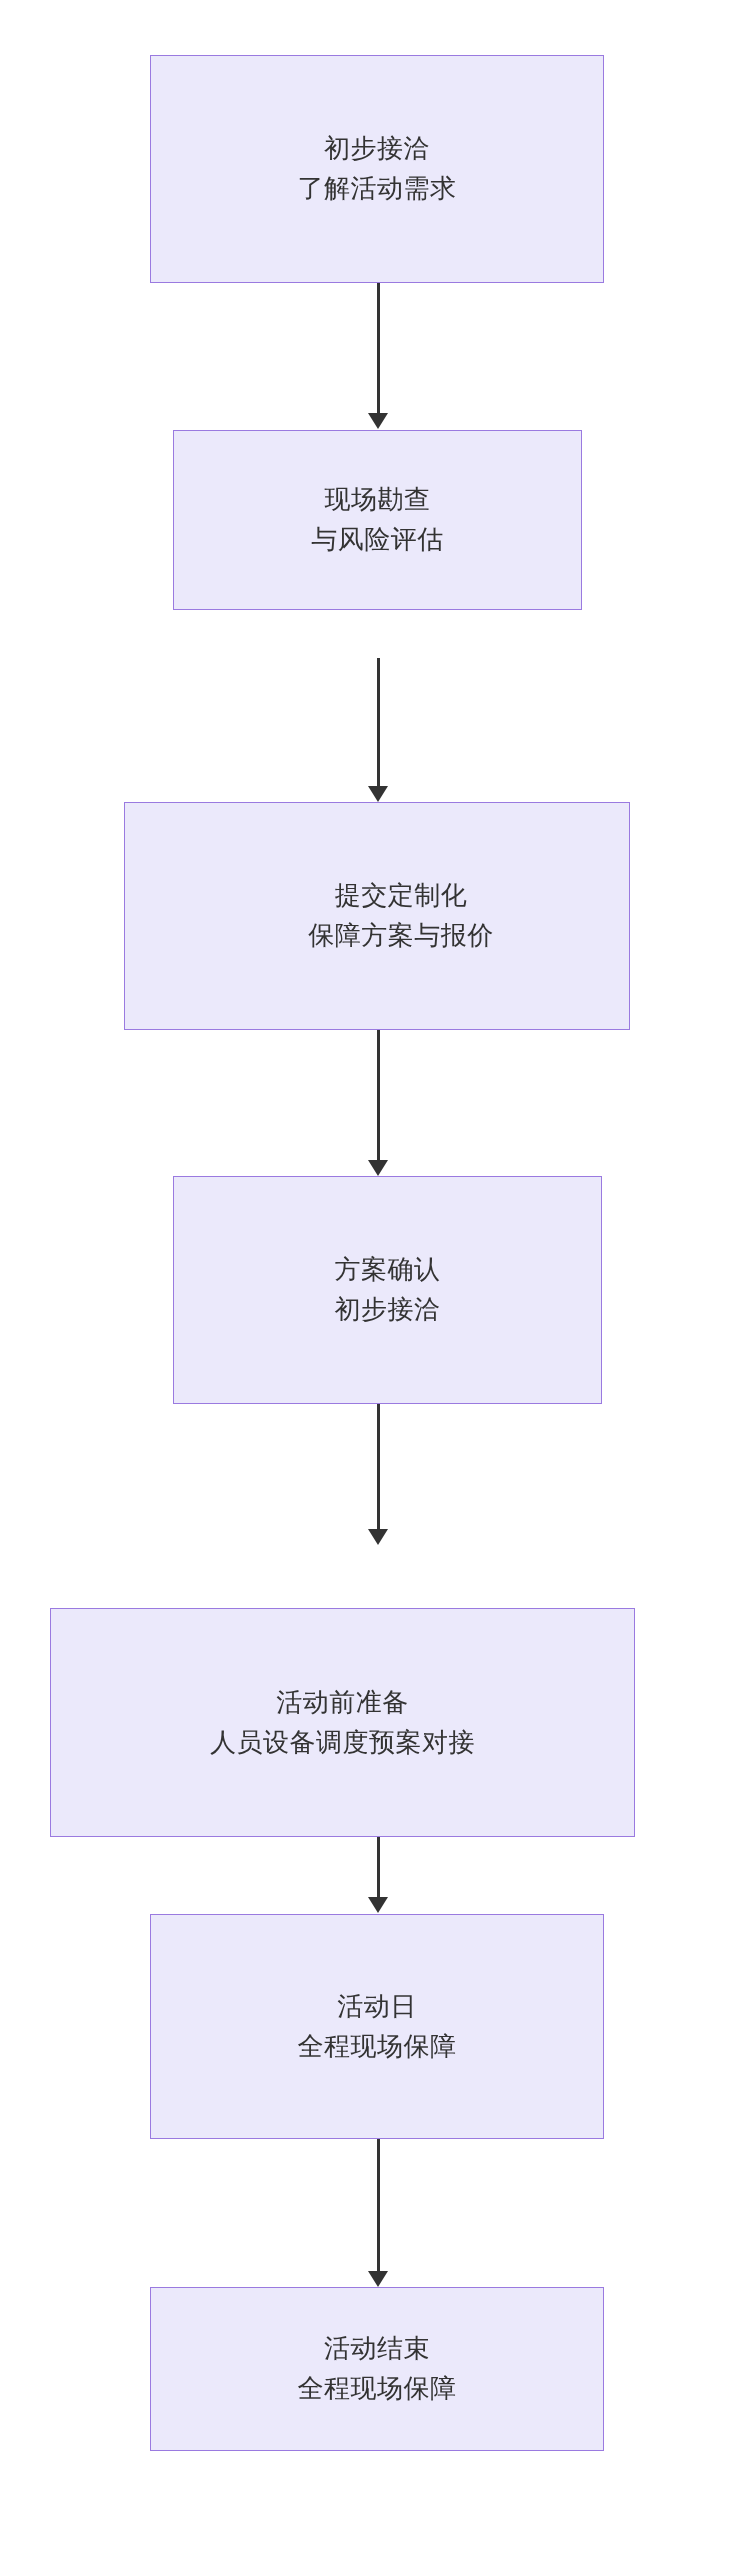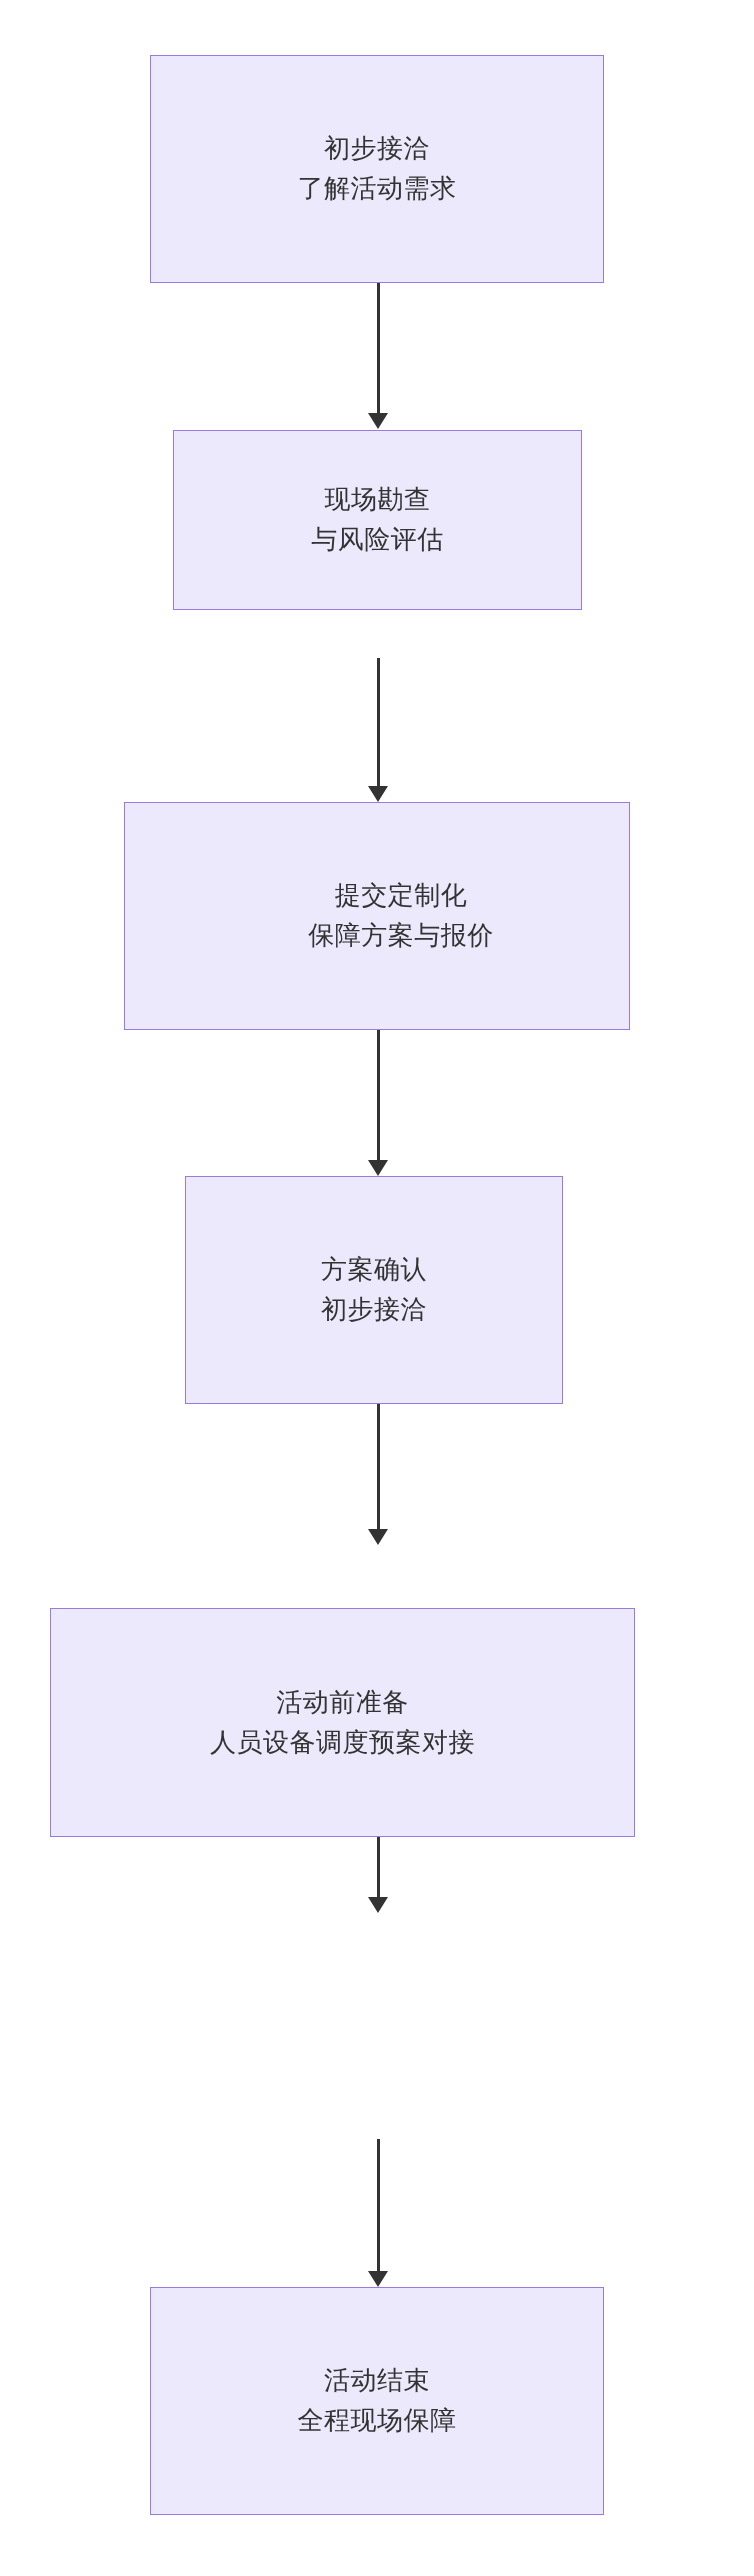--- a/index.html
+++ b/index.html
@@ -99,30 +99,34 @@
   <div class="node" style="left:173px;top:430px;width:409px;height:180px;">
     <span class="node-line">现场勘查</span>
     <span class="node-line">与风险评估</span>
   </div>
 
   <div class="node" style="left:124px;top:802px;width:506px;height:228px;padding-left:48px;">
     <span class="node-line">提交定制化</span>
     <span class="node-line">保障方案与报价</span>
   </div>
 
-  <div class="node" style="left:173px;top:1176px;width:378px;height:228px;margin-left:12px;">
+  <div class="node" style="left:173px;top:1176px;width:429px;height:228px;">
     <span class="node-line">方案确认</span>
     <span class="node-line">初步接洽</span>
   </div>
 
   <div class="node" style="left:50px;top:1608px;width:585px;height:229px;">
     <span class="node-line">活动前准备</span>
     <span class="node-line">人员设备调度预案对接</span>
   </div>
 
+  <div class="node" style="left:150px;top:1914px;width:454px;height:225px;">
+    <span class="node-line">活动日</span>
+    <span class="node-line">全程现场保障</span>
+  </div>
 
-  <div class="node" style="left:150px;top:2287px;width:454px;height:228px;">
+  <div class="node" style="left:150px;top:2287px;width:454px;height:164px;">
     <span class="node-line">活动结束</span>
     <span class="node-line">全程现场保障</span>
   </div>
 
 </div>
 
 
 </body></html>

